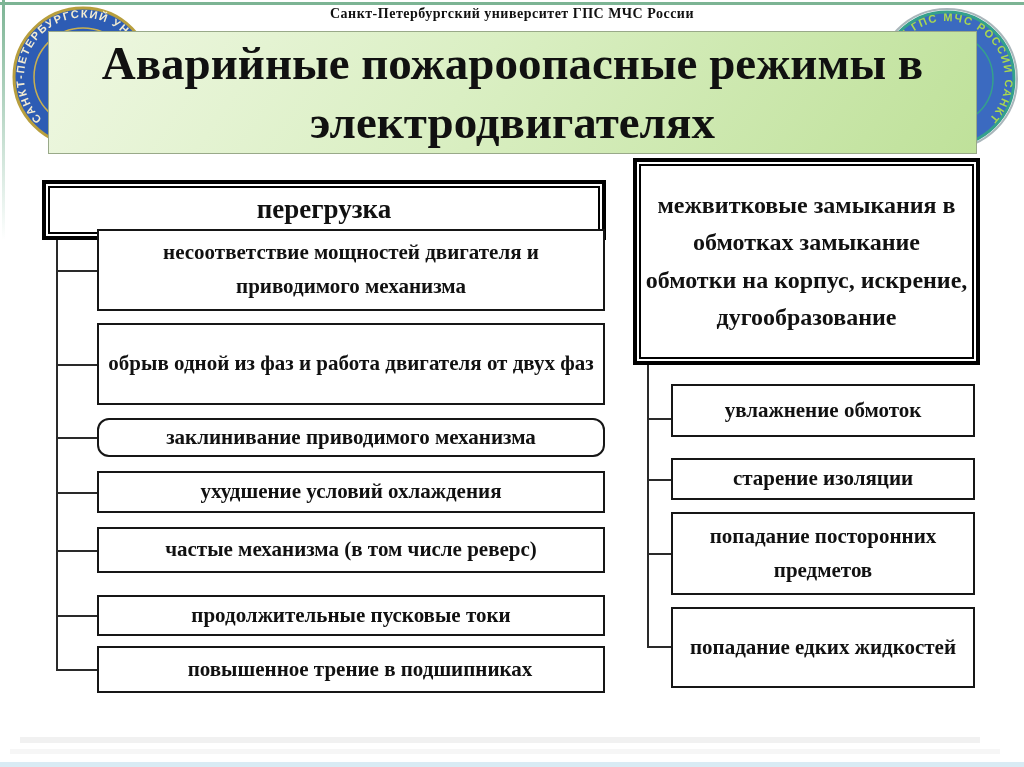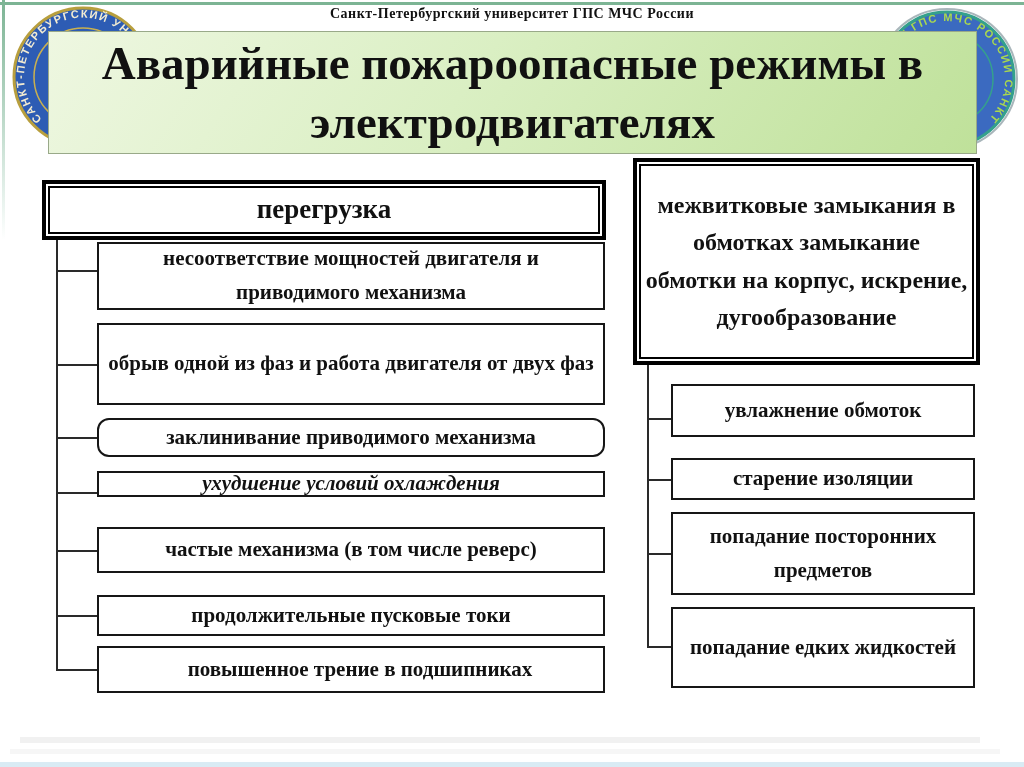--- a/index.html
+++ b/index.html
@@ -43,24 +43,24 @@
     text-align:center;font-weight:bold;font-size:21px;line-height:1.6;
     padding:0 8px;box-sizing:border-box;
   }
   .double{border:4px solid #000;}
   .double .inner-frame{position:absolute;inset:2px;border:2px solid #000;pointer-events:none;}
   .lheader{left:42px;top:164px;width:564px;height:60px;font-size:27px;margin-top:16px;}
   .rheader{left:633px;top:158px;width:347px;height:207px;font-size:24px;line-height:1.55;}
 
   
   .lb{left:97px;width:508px;}
-  .lb1{top:242px;height:68px;align-items:center;}
+  .lb1{top:229px;height:82px;align-items:center;}
   .lb2{top:323px;height:82px;}
   .lb3{top:418px;height:39px;border-radius:12px;}
-  .lb4{top:471px;height:26px;font-style:italic;}
+  .lb4{top:471px;height:42px;}
   .lb5{top:527px;height:46px;}
   .lb6{top:595px;height:41px;}
   .lb7{top:646px;height:47px;padding-left:26px;}
 
   
   .rb{left:671px;width:304px;}
   .rb1{top:384px;height:53px;}
   .rb2{top:458px;height:42px;}
   .rb3{top:512px;height:83px;}
   .rb4{top:607px;height:81px;text-align:right;}

